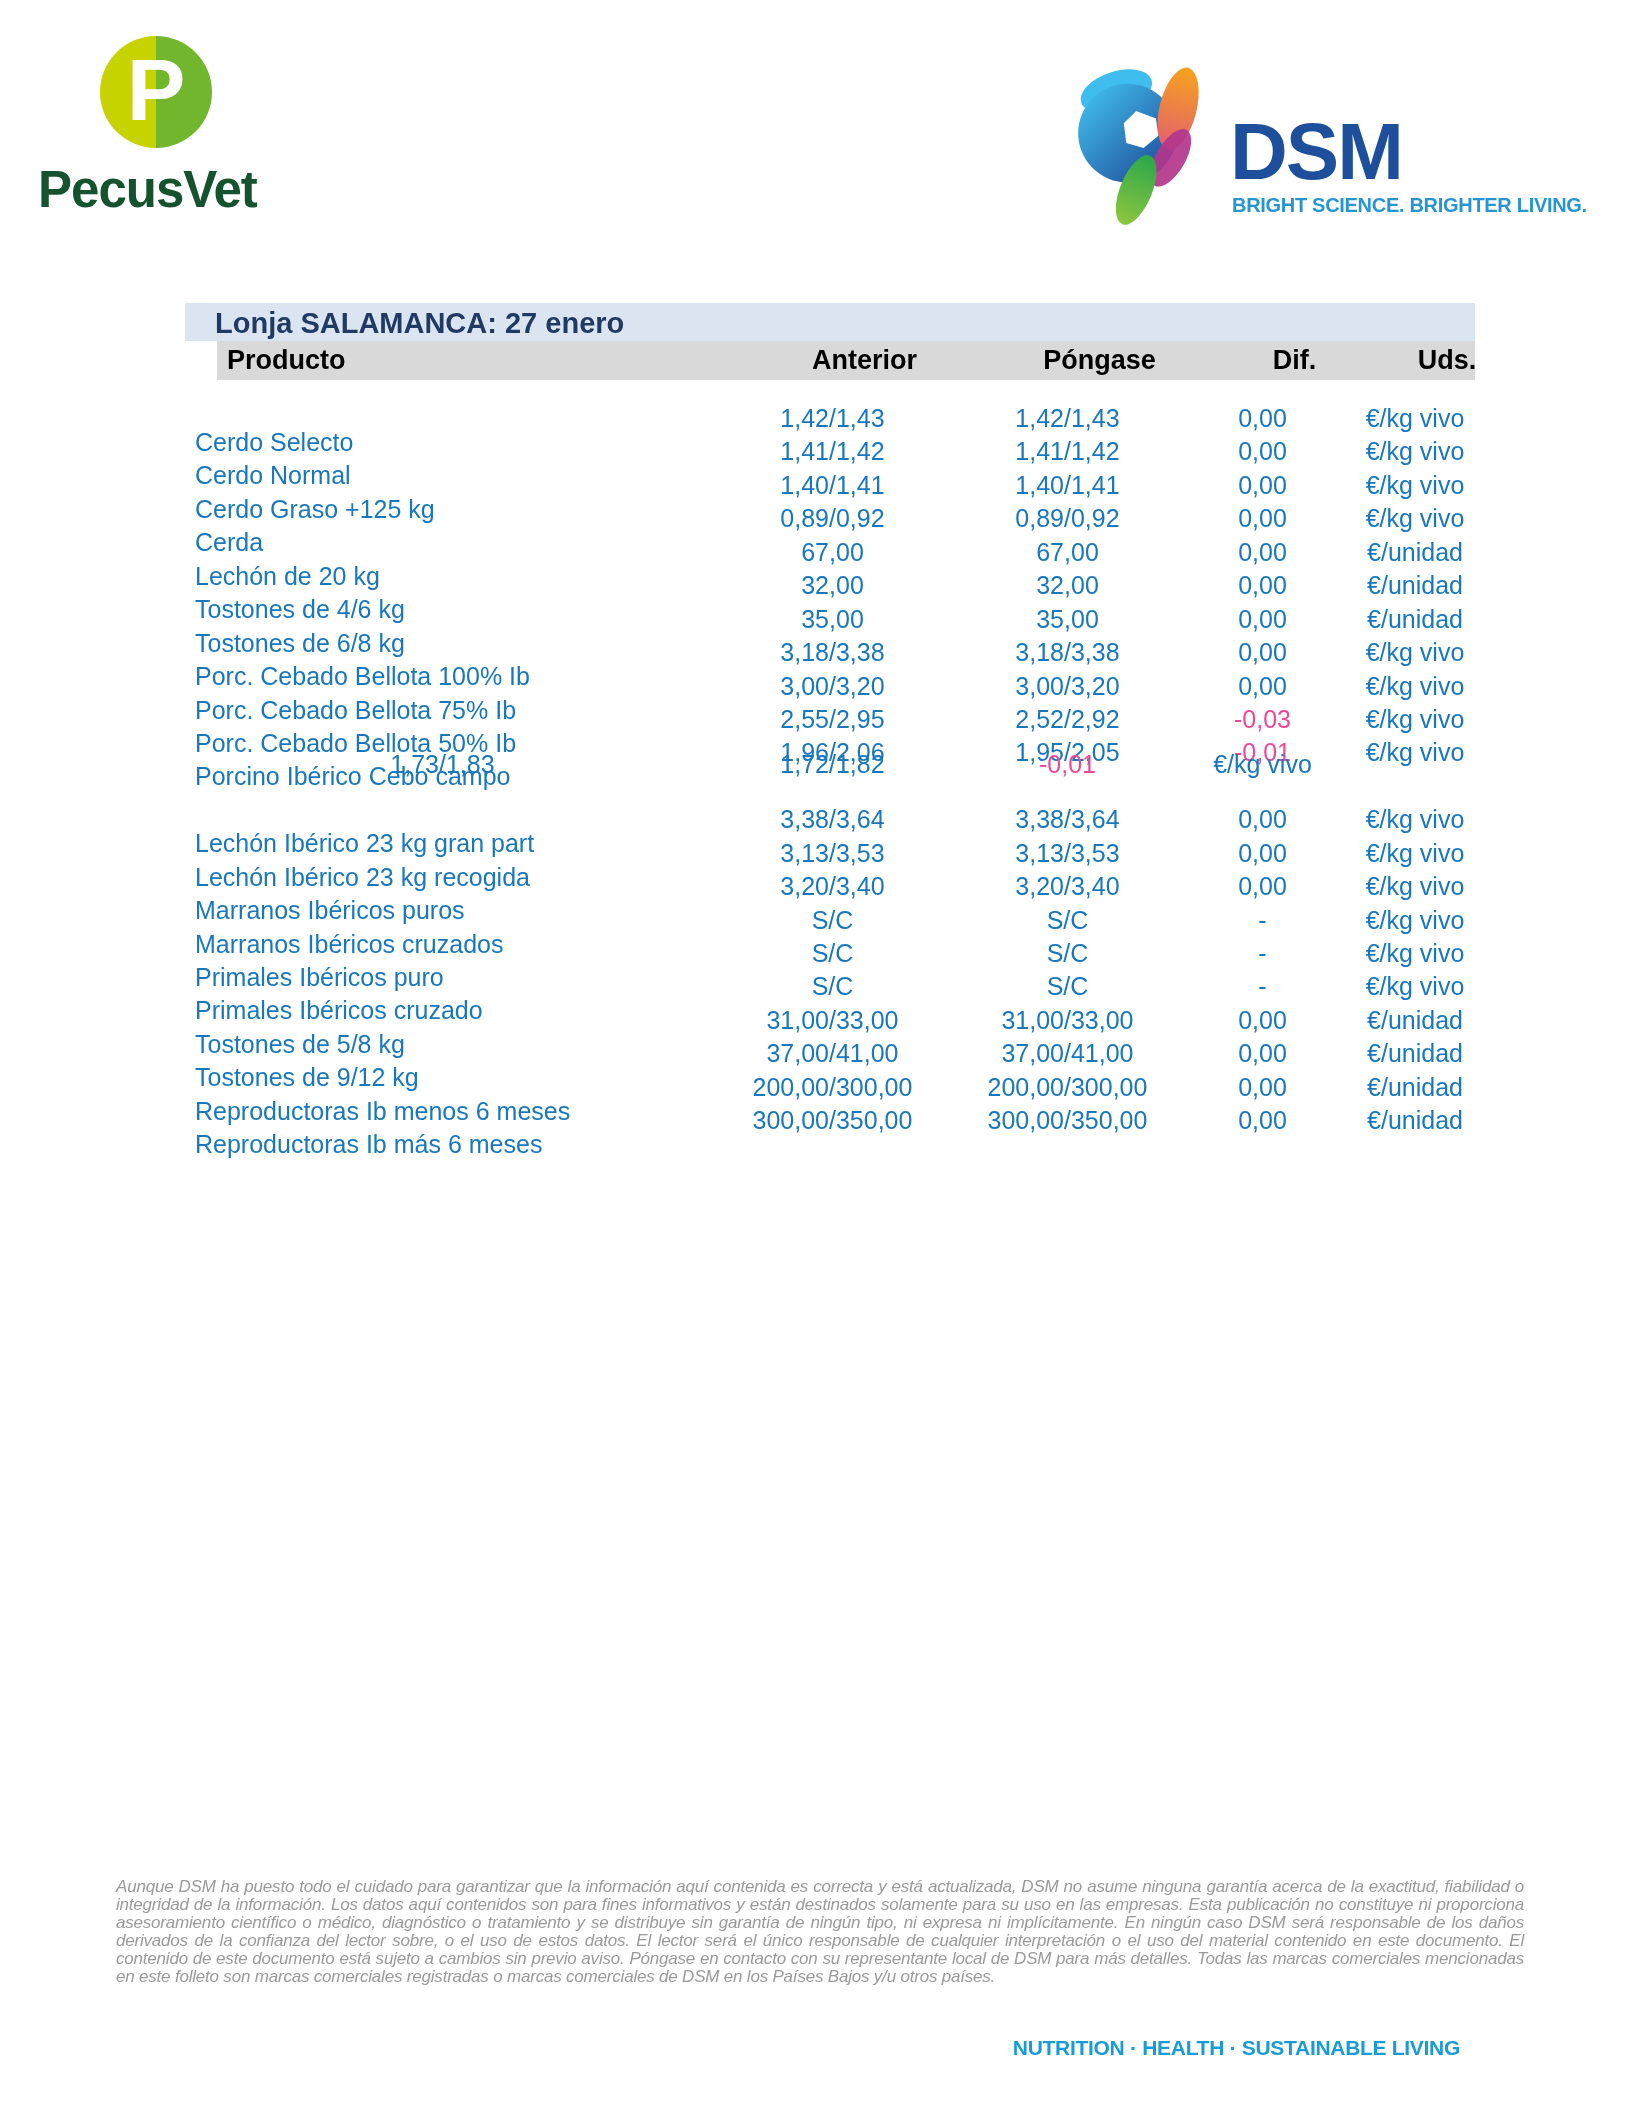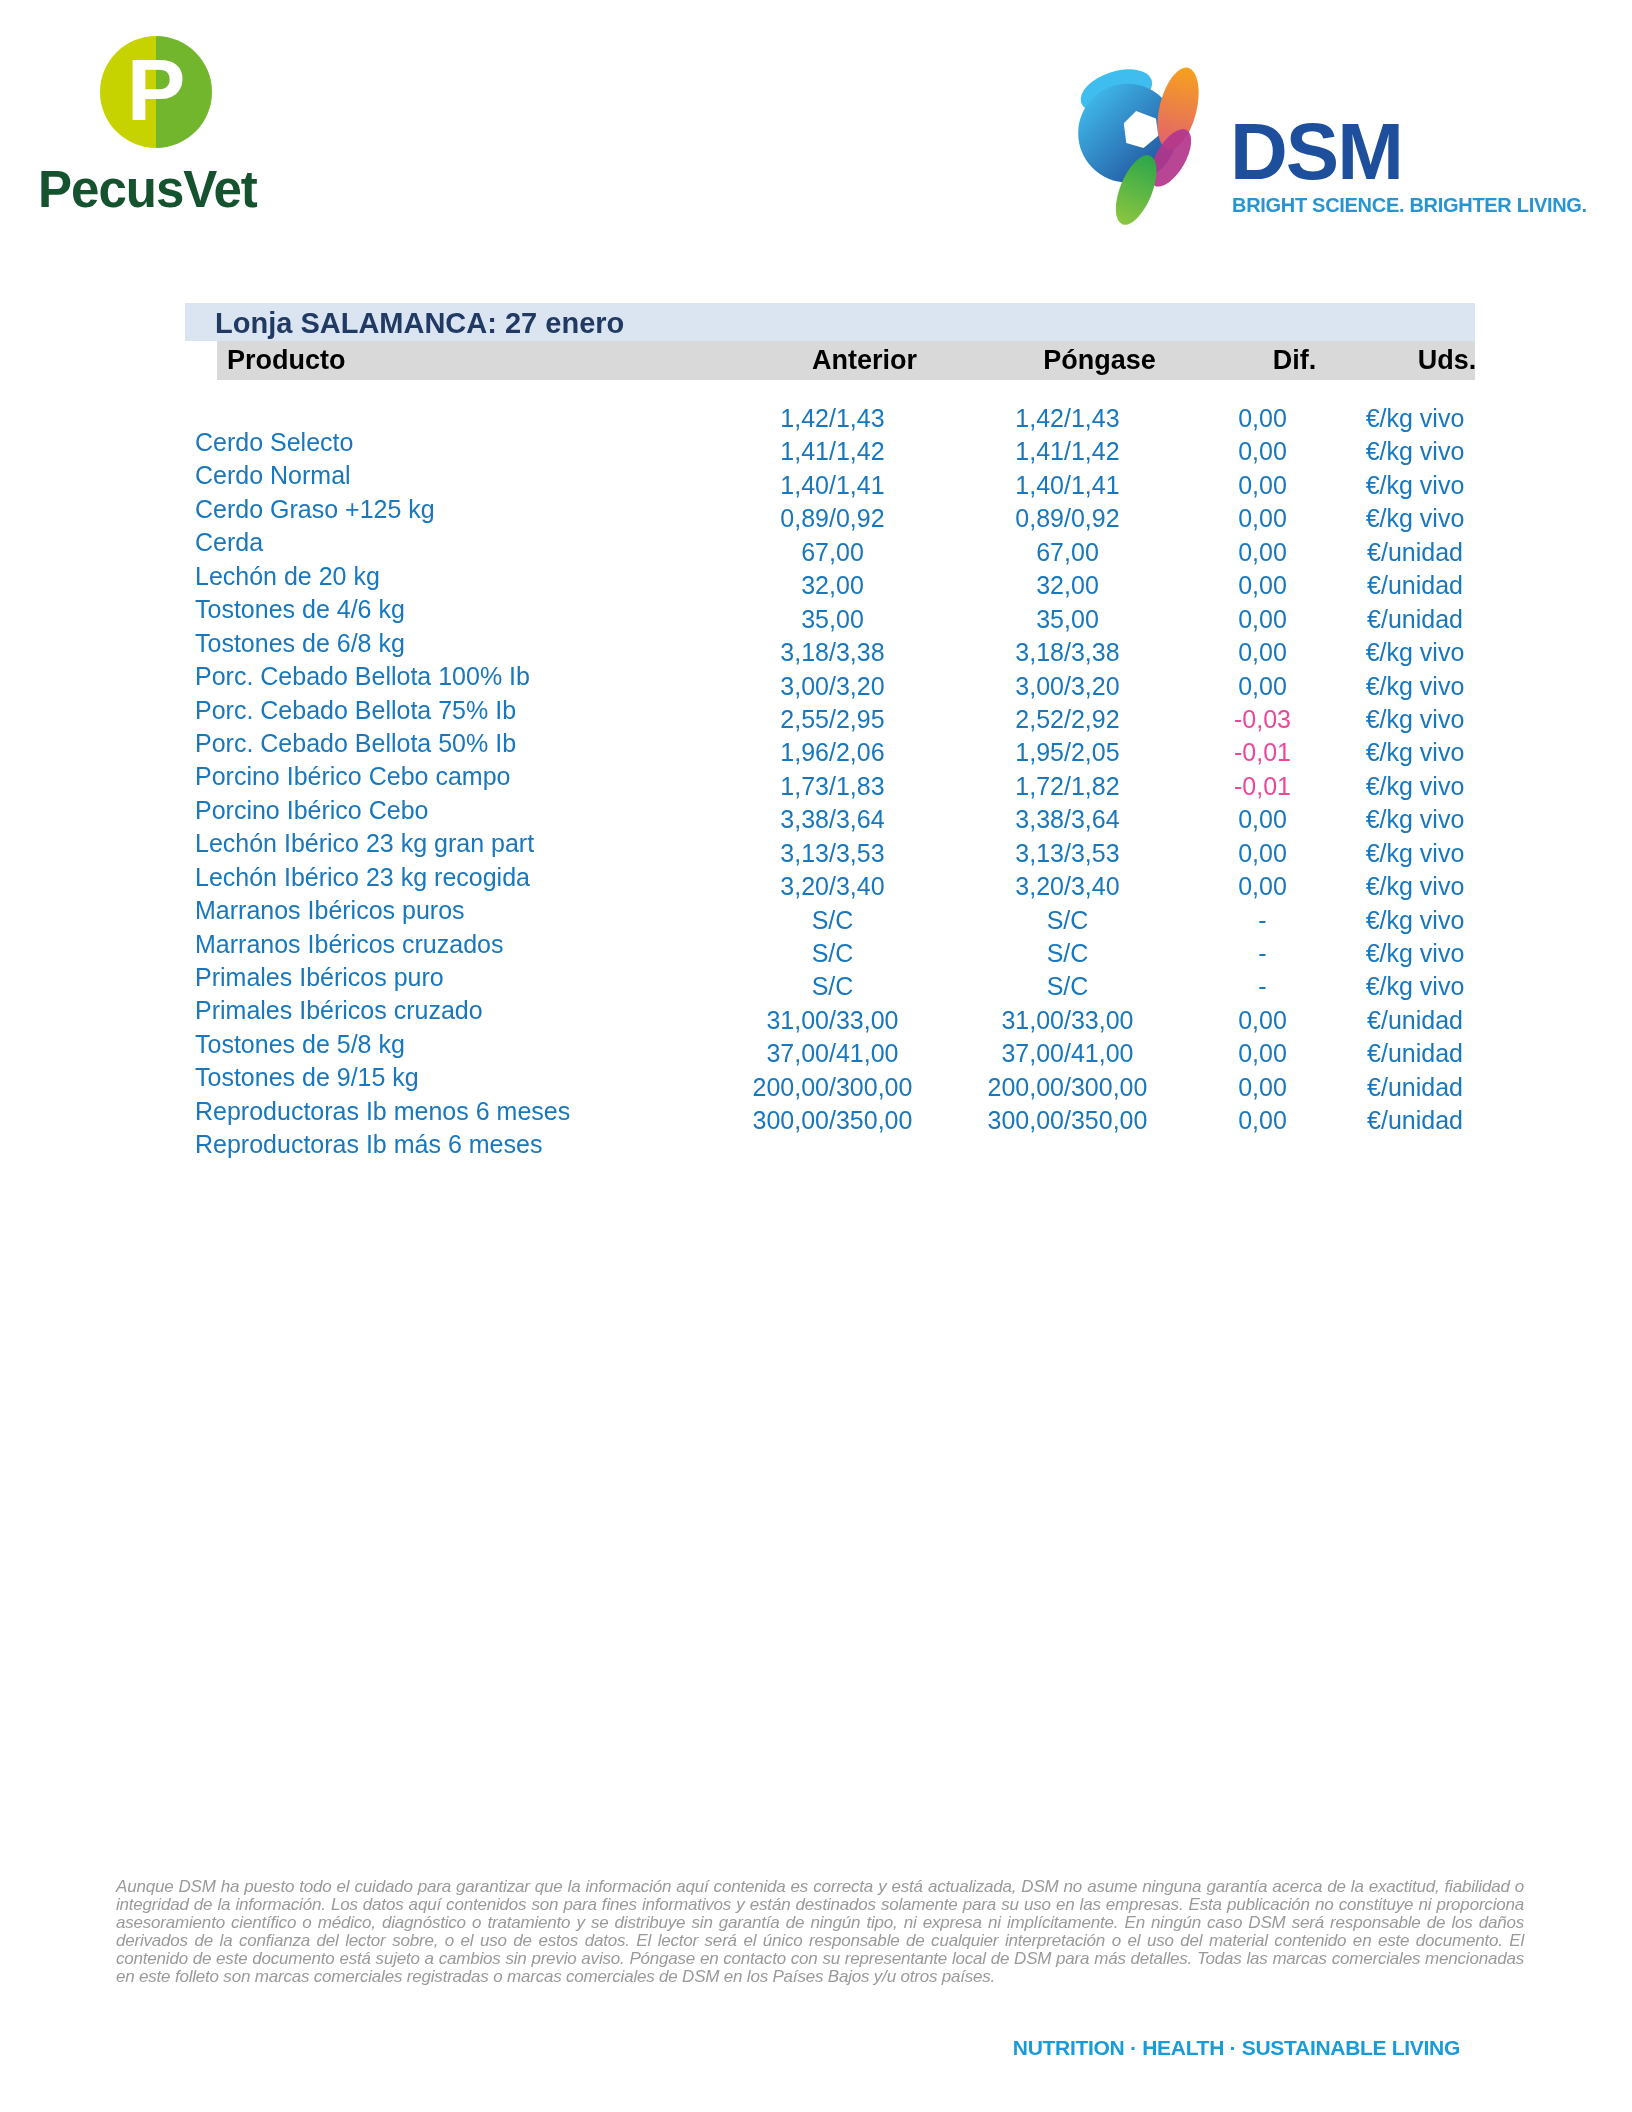--- a/index.html
+++ b/index.html
@@ -177,21 +177,20 @@
 
       <div class="t-row">
         <span class="c-prod">Porcino Ibérico Cebo campo</span>
         <span class="c-ant">1,96/2,06</span>
         <span class="c-ult">1,95/2,05</span>
         <span class="c-dif neg">-0,01</span>
         <span class="c-uds">€/kg vivo</span>
       </div>
 
       <div class="t-row">
-        <span class="c-prod">Porcino Ibérico Cebo</span>
         <span class="c-ant">1,73/1,83</span>
         <span class="c-ult">1,72/1,82</span>
         <span class="c-dif neg">-0,01</span>
         <span class="c-uds">€/kg vivo</span>
       </div>
 
       <div class="t-row">
         <span class="c-prod">Lechón Ibérico 23 kg gran part</span>
         <span class="c-ant">3,38/3,64</span>
         <span class="c-ult">3,38/3,64</span>
@@ -241,21 +240,21 @@
 
       <div class="t-row">
         <span class="c-prod">Tostones de 5/8 kg</span>
         <span class="c-ant">31,00/33,00</span>
         <span class="c-ult">31,00/33,00</span>
         <span class="c-dif">0,00</span>
         <span class="c-uds">€/unidad</span>
       </div>
 
       <div class="t-row">
-        <span class="c-prod">Tostones de 9/15 kg</span>
+        <span class="c-prod">Tostones de 9/12 kg</span>
         <span class="c-ant">37,00/41,00</span>
         <span class="c-ult">37,00/41,00</span>
         <span class="c-dif">0,00</span>
         <span class="c-uds">€/unidad</span>
       </div>
 
       <div class="t-row">
         <span class="c-prod">Reproductoras Ib menos 6 meses</span>
         <span class="c-ant">200,00/300,00</span>
         <span class="c-ult">200,00/300,00</span>

